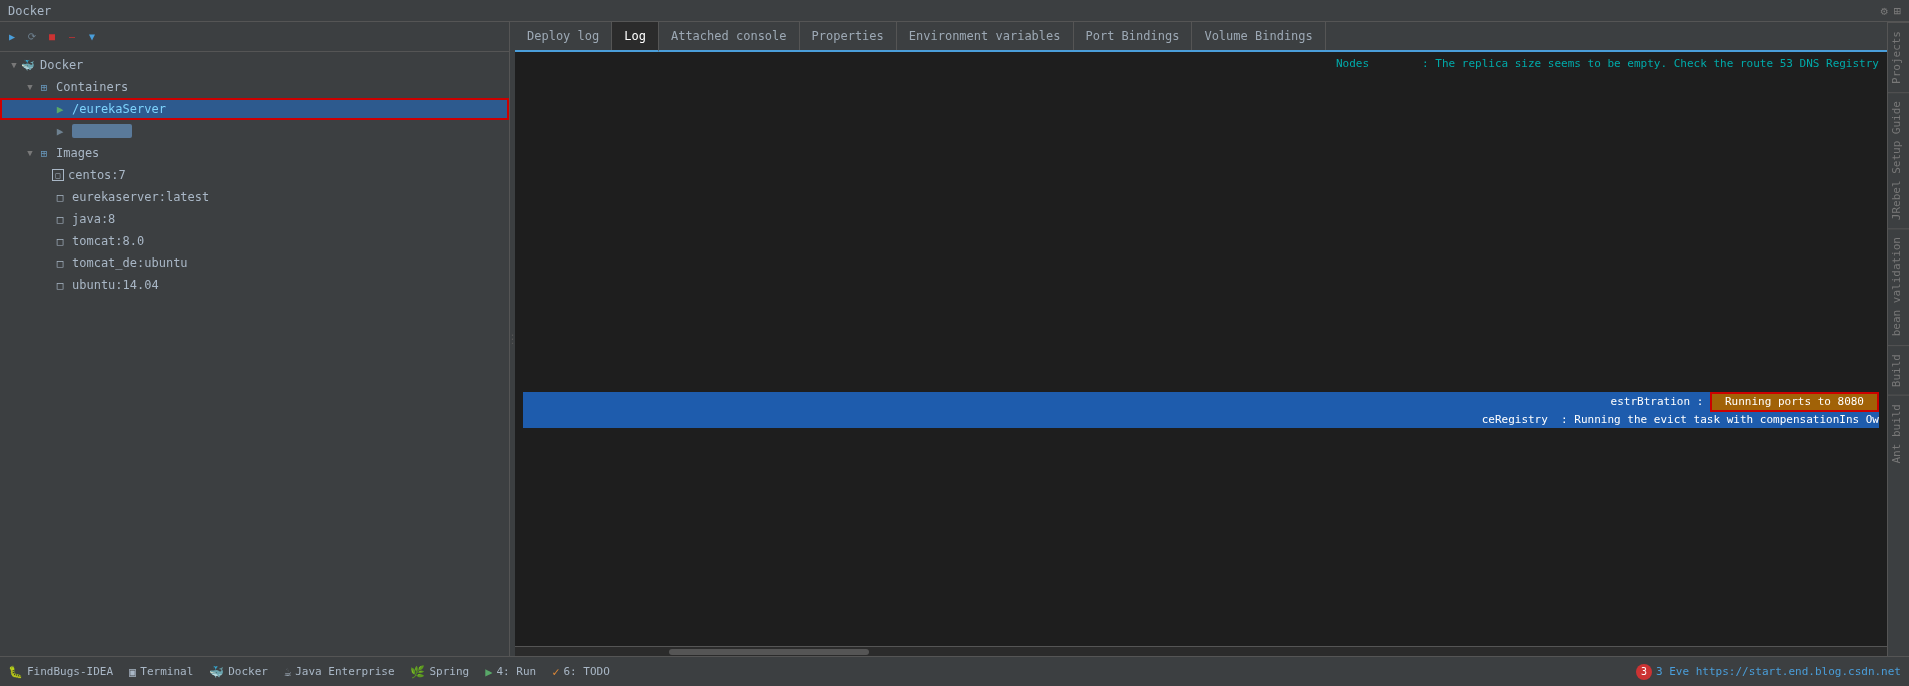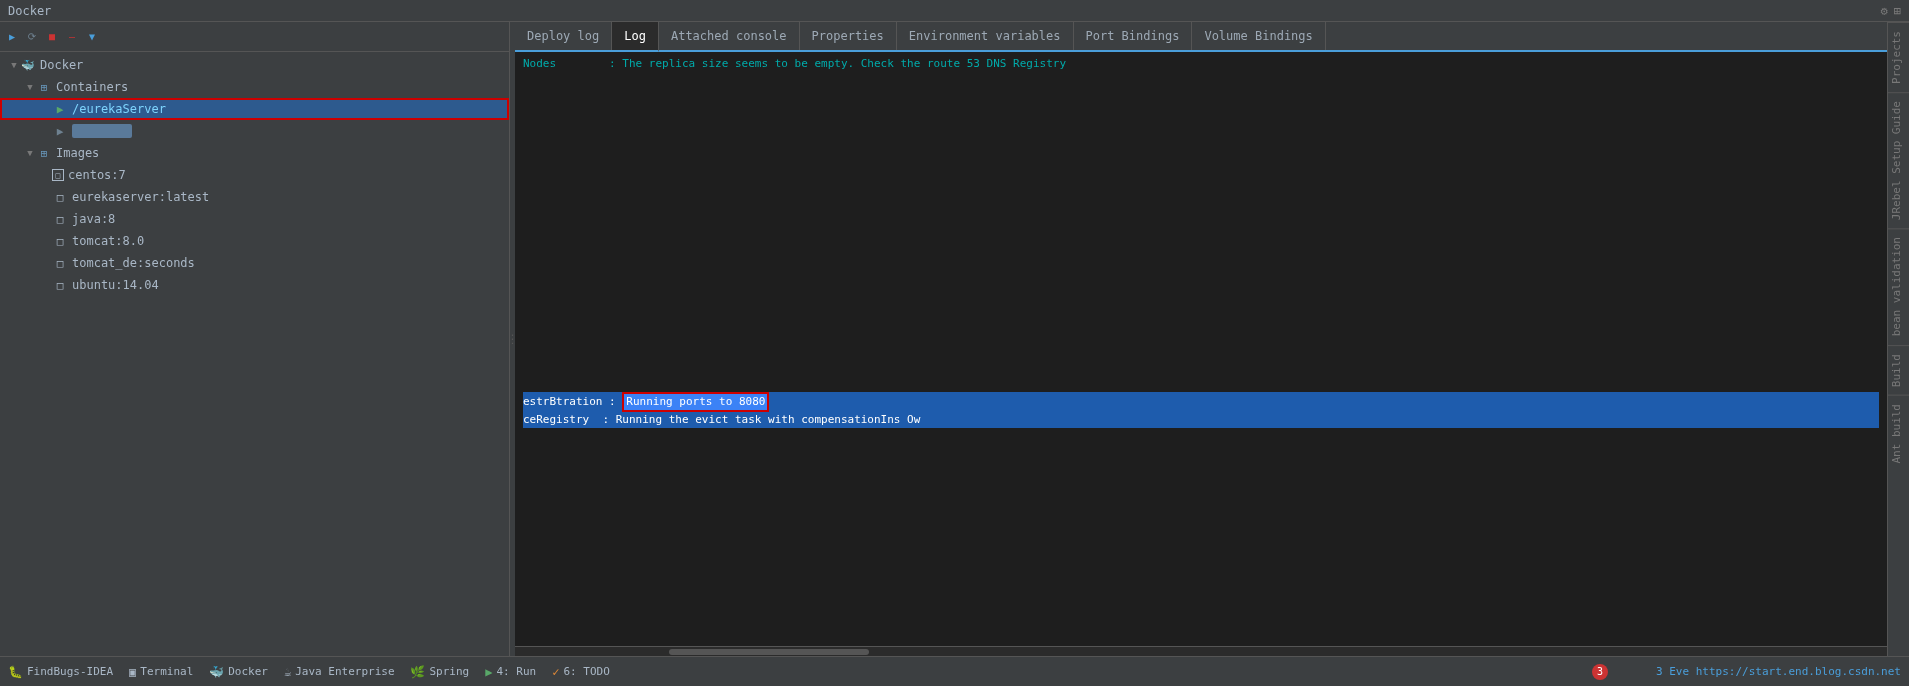--- a/index.html
+++ b/index.html
@@ -162,42 +162,43 @@
       margin-bottom: -2px;
     }
 
     
     .log-panel {
       flex: 1;
       background: #1e1e1e;
       overflow-y: auto;
       padding: 4px 8px;
       position: relative;
+      text-align: right;
     }
 
     .log-line {
       font-size: 11px;
       line-height: 16px;
       white-space: pre;
       color: #00aa00;
       font-family: 'Consolas', 'Monaco', monospace;
     }
 
     .log-line.cyan { color: #00aaaa; }
     .log-line.selected-bg {
       background: #1e5cad;
       color: #ffffff;
     }
 
     .log-highlight-box {
       display: inline-block;
       border: 2px solid #cc0000;
-      padding: 0 2px;
+      padding: 0 13px;
       color: #ffffff;
-      background: #3b82f6;
+      background: #a16207;
     }
 
     
     .log-panel::-webkit-scrollbar {
       width: 10px;
     }
     .log-panel::-webkit-scrollbar-track {
       background: #2b2b2b;
     }
     .log-panel::-webkit-scrollbar-thumb {
@@ -389,21 +390,21 @@
 
       <div class="tree-item indent-2">
         <span class="tree-arrow leaf"></span>
         <span class="tree-icon" style="color:#a9b7c6;">□</span>
         <span class="tree-label">tomcat:8.0</span>
       </div>
 
       <div class="tree-item indent-2">
         <span class="tree-arrow leaf"></span>
         <span class="tree-icon" style="color:#a9b7c6;">□</span>
-        <span class="tree-label">tomcat_de:seconds</span>
+        <span class="tree-label">tomcat_de:ubuntu</span>
       </div>
 
       <div class="tree-item indent-2">
         <span class="tree-arrow leaf"></span>
         <span class="tree-icon" style="color:#a9b7c6;">□</span>
         <span class="tree-label">ubuntu:14.04</span>
       </div>
     </div>
   </div>
 
@@ -509,15 +510,15 @@
   <div class="bottom-item green-icon">
     <span class="icon" style="color:#59a869;">▶</span>
     <span>4: Run</span>
   </div>
   <div class="bottom-item orange-icon">
     <span class="icon" style="color:#e08a38;">✓</span>
     <span>6: TODO</span>
   </div>
   <div class="bottom-right">
     <span style="background:#cc3333; color:white; border-radius:50%; width:16px; height:16px; display:inline-flex; align-items:center; justify-content:center; font-size:10px;">3</span>
-    <span style="cursor:pointer; color:#4a9eda;margin-left:44px;">3  Eve  https://start.end.blog.csdn.net</span>
+    <span style="cursor:pointer; color:#4a9eda;">3  Eve  https://start.end.blog.csdn.net</span>
   </div>
 </div>
 
 </body></html>

